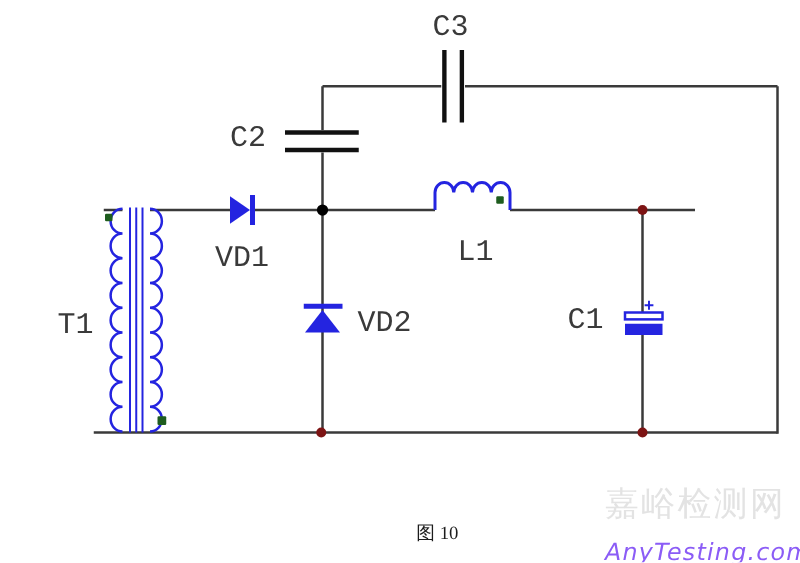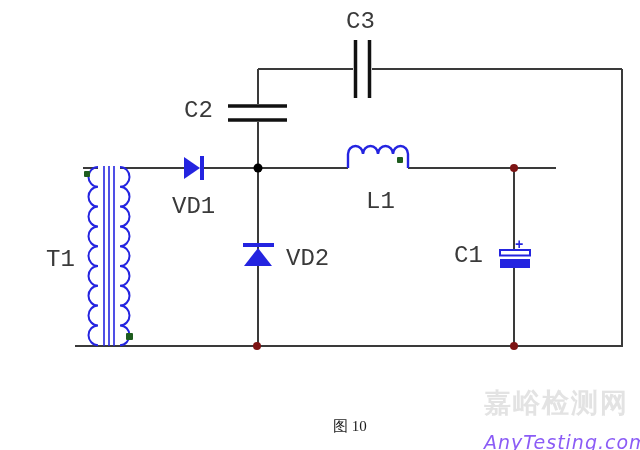--- a/index.html
+++ b/index.html
@@ -21,21 +21,21 @@
     position:absolute;left:333px;top:417px;
     font-family:"Liberation Serif","DejaVu Serif",serif;
     font-size:15px;color:#1c1c1c;white-space:nowrap;
   }
   .watermark{
     position:absolute;left:484px;top:390px;width:156px;
     text-align:left;line-height:1.0;user-select:none;
   }
   .watermark .wm-cn{
     font-family:"Liberation Sans",sans-serif;
-    font-size:27px;font-weight:bold;color:#e3e3e3;letter-spacing:2px;white-space:nowrap;
+    font-size:27px;font-weight:normal;color:#e3e3e3;letter-spacing:2px;white-space:nowrap;
   }
   .watermark .wm-en{
     font-family:"DejaVu Sans",sans-serif;
     font-size:19px;font-style:italic;color:#8b5cf6;letter-spacing:1px;white-space:nowrap;
     margin-top:16px;
   }
 </style>
 </head>
 <body>
 

